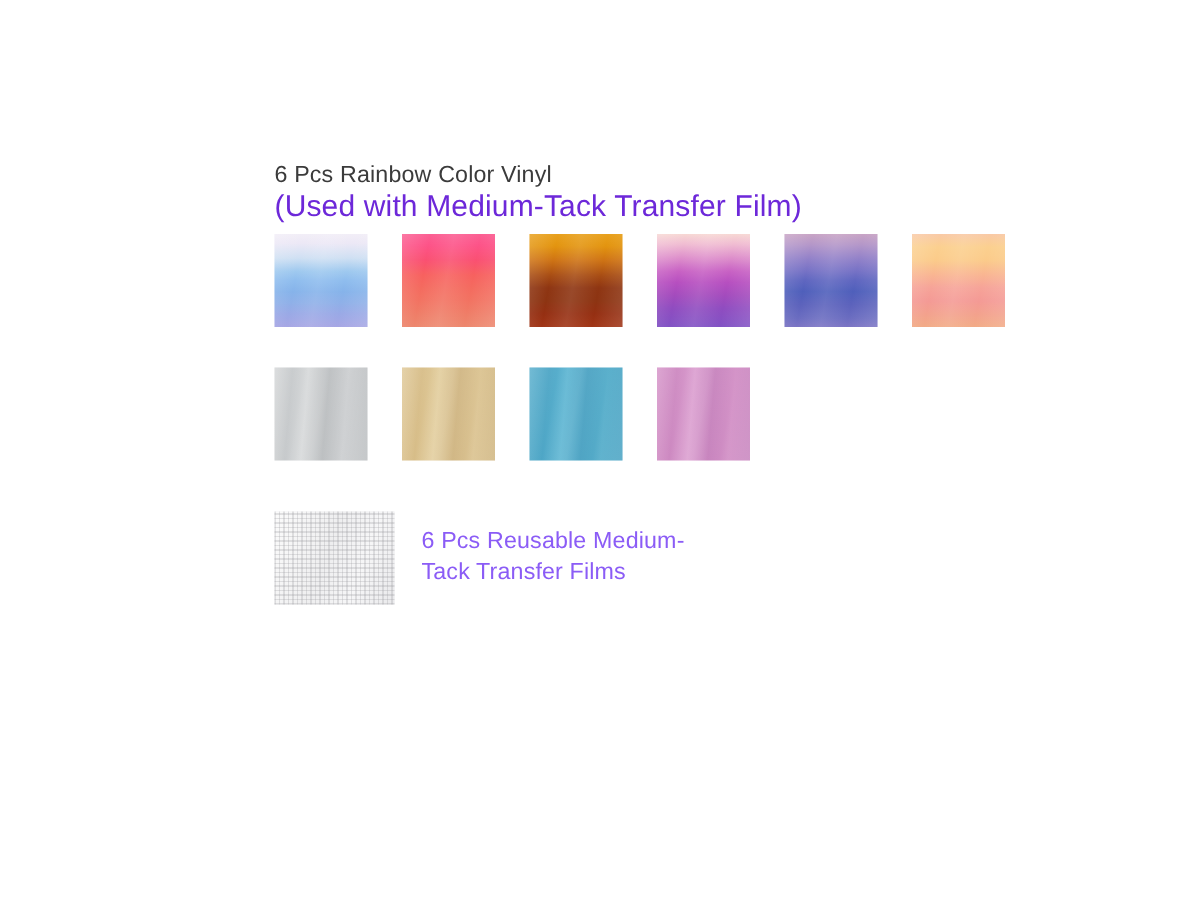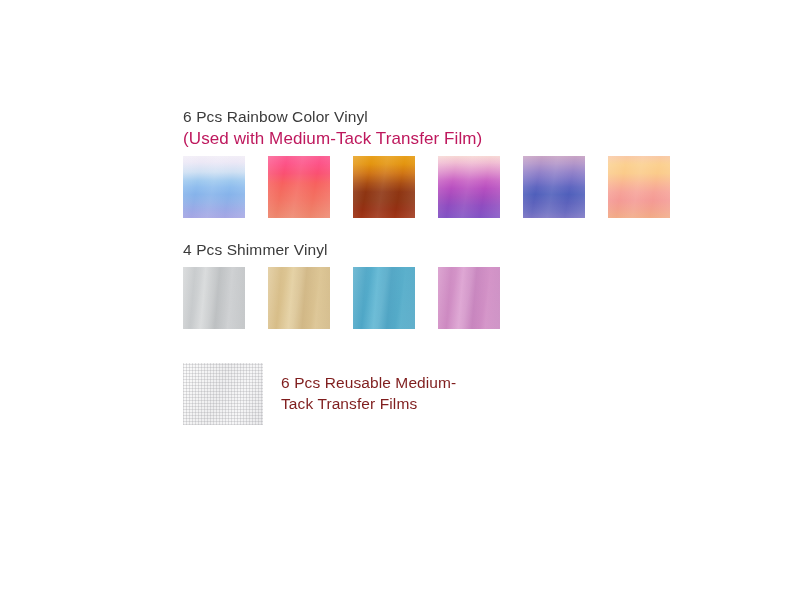--- a/index.html
+++ b/index.html
@@ -36,23 +36,23 @@
   .sec-title {
     font-size: 15.5px;
     line-height: 19px;
     color: #3b3b3b;
     letter-spacing: 0.1px;
     font-weight: 400;
     white-space: nowrap;
   }
 
   .sec-sub {
-    font-size: 17px;
+    font-size: 20px;
     line-height: 19px;
-    color: #be185d;
+    color: #6d28d9;
     letter-spacing: 0.1px;
     font-weight: 400;
     white-space: nowrap;
   }
 
   
   .swatch-row {
     display: flex;
     gap: 17px;
     margin-top: 5px;
@@ -140,21 +140,21 @@
     background-color: #e9e9ea;
     background-image:
       repeating-linear-gradient(0deg,  rgba(120,120,126,0.42) 0 1px, rgba(0,0,0,0) 1px 3px),
       repeating-linear-gradient(90deg, rgba(120,120,126,0.42) 0 1px, rgba(0,0,0,0) 1px 3px),
       linear-gradient(110deg, #f3f3f4 0%, #e4e4e6 45%, #ededee 70%, #dedee0 100%);
   }
 
   .film-label {
     font-size: 15.5px;
     line-height: 21px;
-    color: #7f1d1d;
+    color: #8b5cf6;
     letter-spacing: 0.1px;
     padding-top: 9px;
     max-width: 200px;
   }
 
   .spacer-a { height: 13px; }
   .spacer-b { height: 22px; }
   .spacer-c { height: 20px; }
 </style>
 </head>
@@ -173,21 +173,20 @@
       <div class="swatch rb2"></div>
       <div class="swatch rb3"></div>
       <div class="swatch rb4"></div>
       <div class="swatch rb5"></div>
       <div class="swatch rb6"></div>
     </div>
 
     <div class="spacer-a"></div>
 
     <div class="section-head">
-      <div class="sec-title">4 Pcs Shimmer Vinyl</div>
     </div>
 
     <div class="swatch-row">
       <div class="swatch sh1"></div>
       <div class="swatch sh2"></div>
       <div class="swatch sh3"></div>
       <div class="swatch sh4"></div>
     </div>
 
     <div class="spacer-b"></div>

